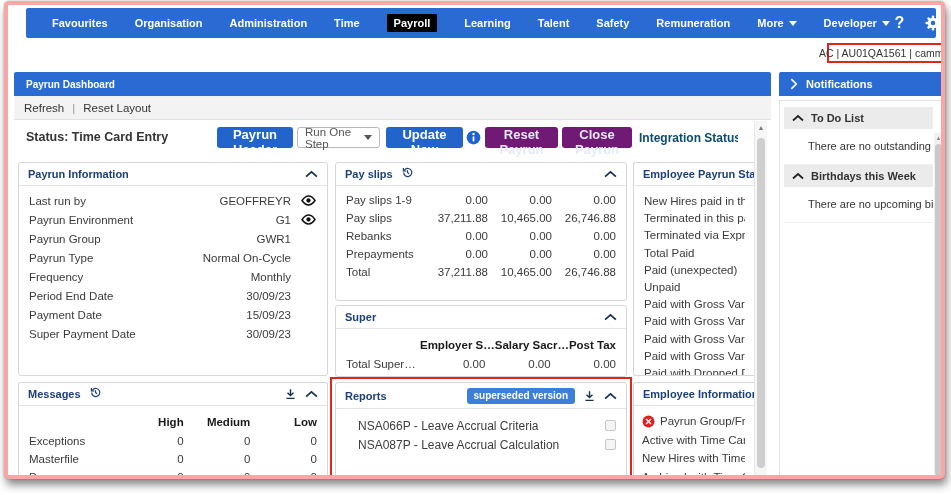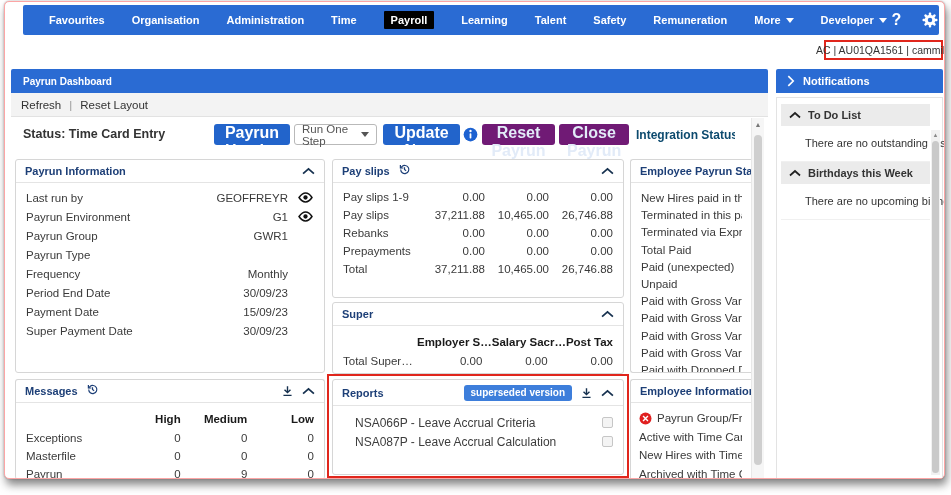--- a/index.html
+++ b/index.html
@@ -1,19 +1,19 @@
 <!DOCTYPE html>
 <html><head>
 <meta charset="utf-8">
 <style>
   html,body{margin:0;padding:0;background:#fff;}
   *{box-sizing:border-box;font-family:"Liberation Sans","DejaVu Sans",sans-serif;}
   .screen{position:relative;width:951px;height:495px;background:#fff;overflow:hidden;}
   .frame{position:absolute;left:4px;top:1px;width:941px;height:478px;background:#fff;
-         border:1px solid #fca5a5;border-radius:5px;
+         border:4px solid #fca5a5;border-radius:5px;
          box-shadow:2px 6px 9px rgba(40,40,40,.55),0 0 2px rgba(0,0,0,.3);overflow:hidden;}
 
   
   .topnav{position:absolute;left:18px;right:5px;top:3px;height:30px;background:var(--blue,#2a6bd3);
           border-radius:2px;display:flex;align-items:center;padding:0 16px 0 26px;}
   .nav-items{display:flex;align-items:center;gap:27px;}
   .nav-item{color:#fff;font-size:11px;font-weight:bold;white-space:nowrap;cursor:pointer;display:flex;align-items:center;gap:5px;}
   .nav-item.active{background:#000;padding:3px 7px;border-radius:1px;}
   .caret{width:0;height:0;border-left:4px solid transparent;border-right:4px solid transparent;border-top:5px solid #fff;display:inline-block;}
   .nav-icons{margin-left:auto;display:flex;align-items:center;gap:15px;}
@@ -27,21 +27,21 @@
   
   .dash-header{position:absolute;left:6px;top:67px;width:757px;height:24px;background:var(--blue,#2a6bd3);
                color:#fff;font-size:10px;font-weight:bold;display:flex;align-items:center;padding:0 12px;border-radius:2px 2px 0 0;}
   .linkbar{position:absolute;left:6px;top:91px;width:757px;height:24px;background:#f3f3f3;border-bottom:1px solid #e2e2e2;
            display:flex;align-items:center;gap:8px;padding:0 10px;font-size:11.5px;color:#333;}
   .linkbar a{color:#333;text-decoration:none;cursor:pointer;}
   .linkbar .sep{color:#999;}
   .statusbar{position:absolute;left:6px;top:115px;width:740px;height:37px;background:#fff;}
   .status-text{position:absolute;left:12px;top:10px;font-size:12.5px;font-weight:bold;color:#333;}
   .btn{position:absolute;top:7px;height:21px;border:none;border-radius:3px;background:#2264cb;color:#fff;
-       font-size:16px;font-weight:bold;cursor:pointer;padding:0 8px;}
+       font-size:13px;font-weight:bold;cursor:pointer;padding:0 8px;}
   .btn.disabled{background:#701a75;color:#e2ebf8;cursor:default;}
   .dropdown{position:absolute;top:7px;height:21px;background:#fff;border:1px solid #b9b9b9;border-radius:3px;
             font-size:11.5px;color:#555;display:flex;align-items:center;justify-content:space-between;padding:0 7px;cursor:pointer;}
   .dd-caret{width:0;height:0;border-left:4px solid transparent;border-right:4px solid transparent;border-top:5px solid #555;}
   .info-dot{position:absolute;left:452px;top:10px;width:15px;height:15px;cursor:pointer;}
   .integration{position:absolute;left:625px;top:11px;width:99px;overflow:hidden;white-space:nowrap;
                font-size:12px;font-weight:bold;color:#0c4a6e;}
 
   
   .panel{position:absolute;background:#fff;border:1px solid #d6d6d6;border-radius:3px;overflow:hidden;}
@@ -187,20 +187,21 @@
               </svg>
             </span>
           </div>
           <div class="kv-row">
             <span class="lab">Payrun Group</span>
             <span class="val">GWR1</span>
             <span class="eye"></span>
           </div>
           <div class="kv-row">
             <span class="lab">Payrun Type</span>
+            <span class="val">Normal On-Cycle</span>
             <span class="eye"></span>
           </div>
           <div class="kv-row">
             <span class="lab">Frequency</span>
             <span class="val">Monthly</span>
             <span class="eye"></span>
           </div>
           <div class="kv-row">
             <span class="lab">Period End Date</span>
             <span class="val">30/09/23</span>

